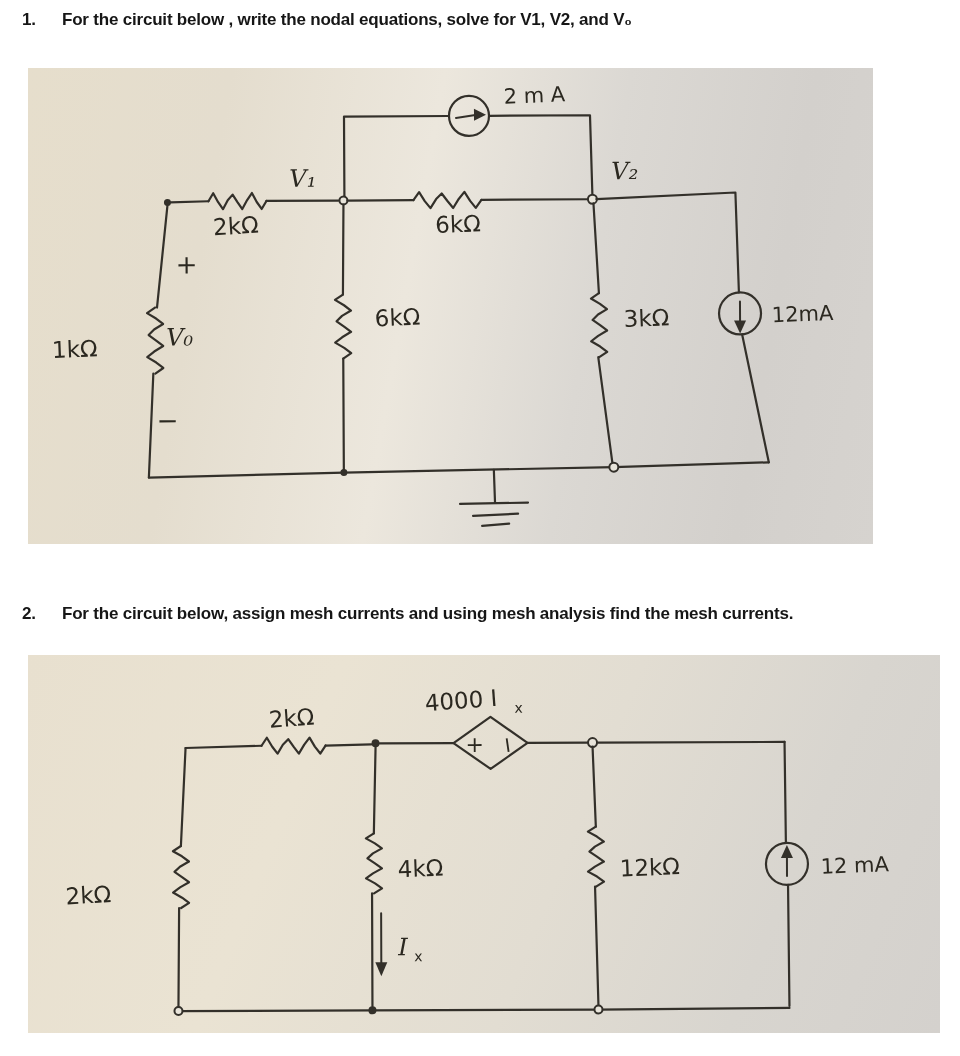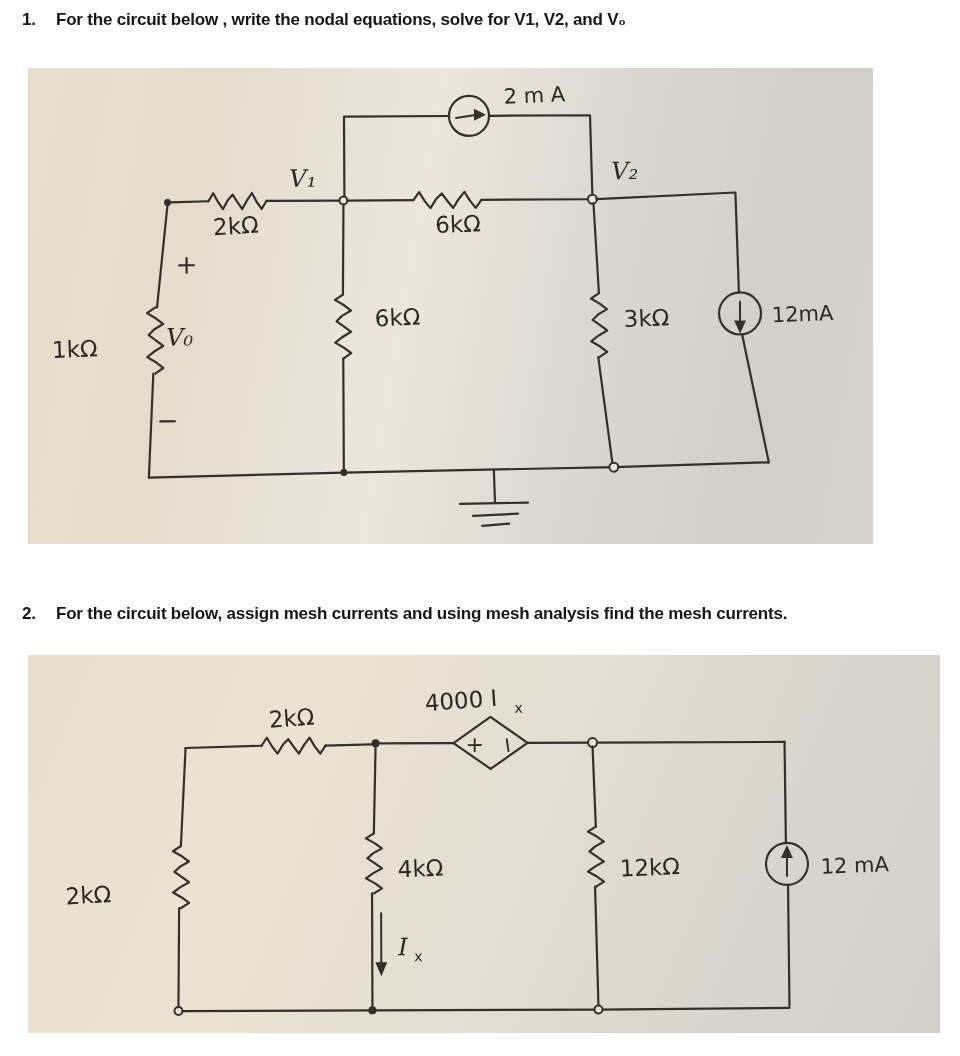--- a/index.html
+++ b/index.html
@@ -1,21 +1,21 @@
 <!DOCTYPE html>
 <html><head>
 <meta charset="utf-8">
 <style>
   html,body{margin:0;padding:0;background:#fff;}
   .page{position:relative;width:960px;height:1056px;background:#ffffff;overflow:hidden;
         font-family:"Liberation Sans",sans-serif;}
   .question{position:absolute;left:0;width:940px;color:#161616;font-weight:700;
             font-size:17px;letter-spacing:-0.2px;}
   .question .qnum{position:absolute;left:22px;top:0;}
-  .question .qtext{position:absolute;left:56px;top:0;}
+  .question .qtext{position:absolute;left:62px;top:0;}
   .q1{top:10px;}
   .q2{top:604px;}
   .photo{position:absolute;overflow:hidden;}
   .photo1{left:28px;top:68px;width:845px;height:476px;
      background:linear-gradient(100deg,#e6decc 0%,#e4ddce 22%,#ece7dd 45%,#dbd8d3 65%,#d3d0cc 85%,#d6d3cf 100%);}
   .photo2{left:28px;top:655px;width:912px;height:378px;
      background:linear-gradient(112deg,#e8e0cf 0%,#eae3d3 30%,#e2ddd2 58%,#d8d5cf 80%,#d4d1cd 100%);}
   svg{position:absolute;left:0;top:0;}
   .ink{stroke:#33302a;stroke-width:2.2;fill:none;stroke-linecap:round;stroke-linejoin:round;}
   .ink-thin{stroke:#33302a;stroke-width:2;fill:none;stroke-linecap:round;}

